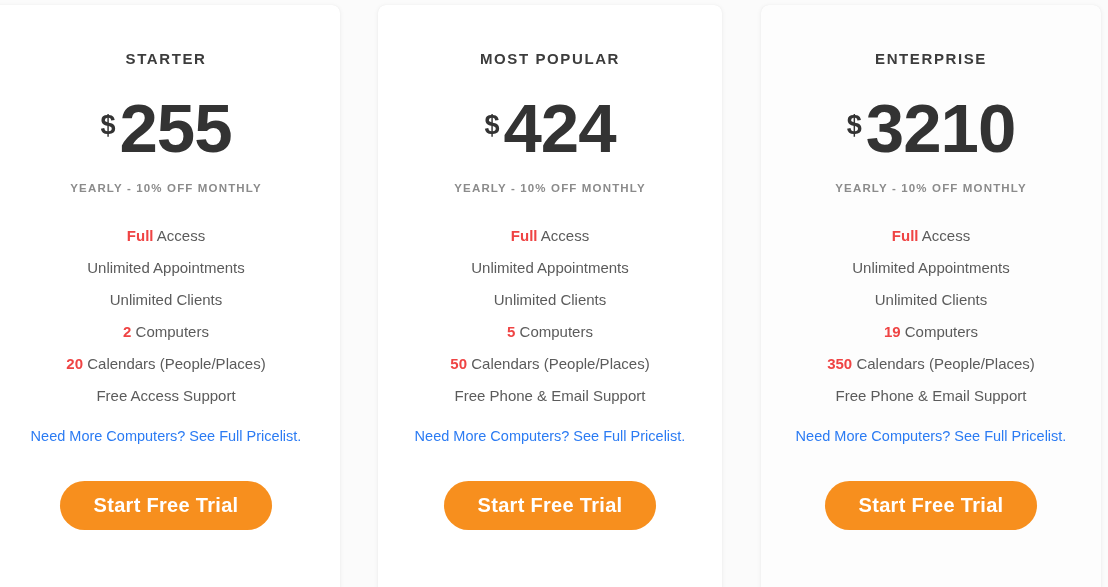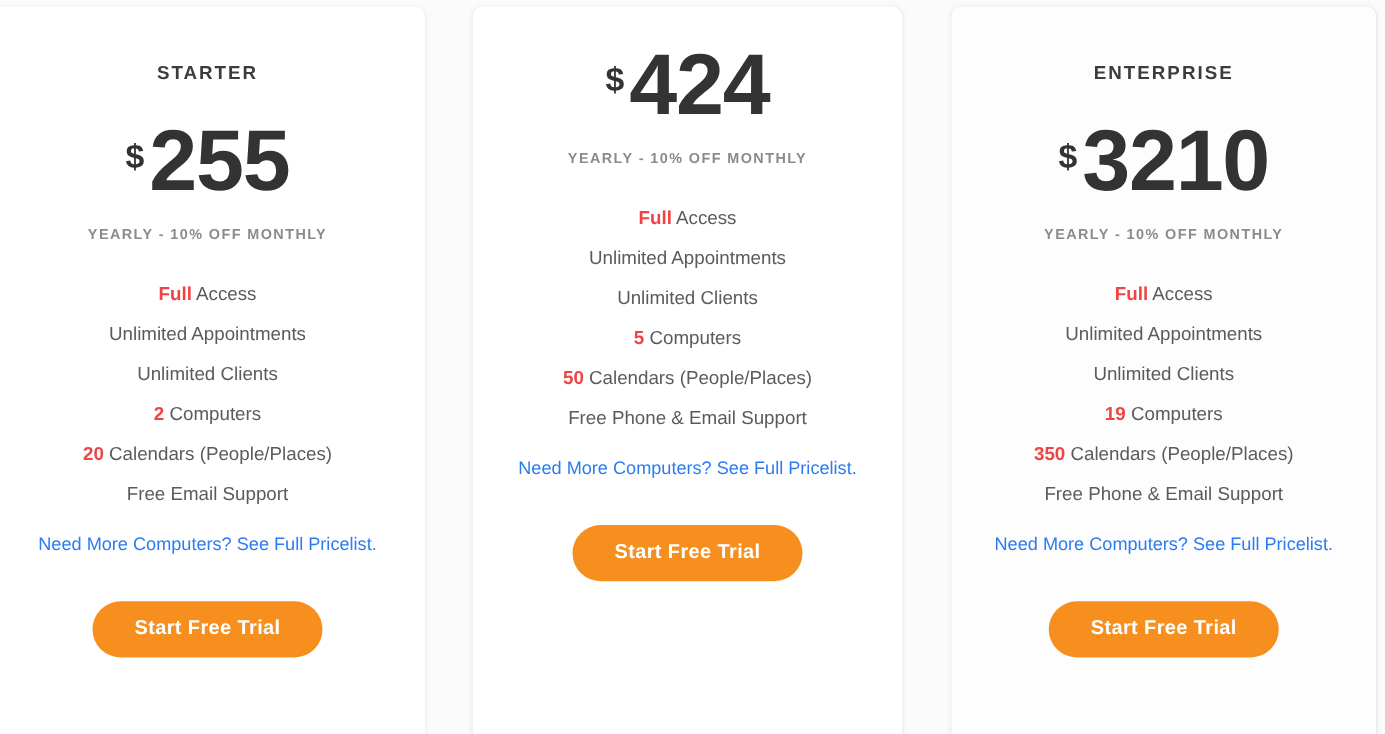--- a/index.html
+++ b/index.html
@@ -120,21 +120,21 @@
   }
 
   .cta-button {
     display: inline-block;
     border: none;
     outline: none;
     cursor: pointer;
     background: #f78f1e;
     color: #ffffff;
     font-family: "Liberation Sans", sans-serif;
-    font-size: 16px;
+    font-size: 20px;
     font-weight: bold;
     letter-spacing: 0.3px;
     padding: 14px 34px 15px 34px;
     border-radius: 40px;
     line-height: 1;
   }
 </style>
 </head>
 <body>
 
@@ -147,31 +147,32 @@
         <span class="currency">$</span>
         <span class="price-amount">255</span>
       </div>
       <div class="price-note">YEARLY - 10% OFF MONTHLY</div>
       <ul class="features">
         <li class="feature-item"><span class="feature-strong">Full</span><span> Access</span></li>
         <li class="feature-item"><span class="feature-strong"></span><span>Unlimited Appointments</span></li>
         <li class="feature-item"><span class="feature-strong"></span><span>Unlimited Clients</span></li>
         <li class="feature-item"><span class="feature-strong">2</span><span> Computers</span></li>
         <li class="feature-item"><span class="feature-strong">20</span><span> Calendars (People/Places)</span></li>
-        <li class="feature-item"><span class="feature-strong"></span><span>Free Email Support</span></li>
+        <li class="feature-item"><span class="feature-strong"></span><span>Free Access Support</span></li>
       </ul>
       <a class="pricelist-link" href="#">Need More Computers? See Full Pricelist.</a>
       <div class="cta-wrap">
         <button class="cta-button">Start Free Trial</button>
       </div>
     </div>
   </div>
 
   <div class="plan-card card-2">
     <div class="card-inner">
+      <h3 class="plan-title">MOST POPULAR</h3>
       <div class="price-row">
         <span class="currency">$</span>
         <span class="price-amount">424</span>
       </div>
       <div class="price-note">YEARLY - 10% OFF MONTHLY</div>
       <ul class="features">
         <li class="feature-item"><span class="feature-strong">Full</span><span> Access</span></li>
         <li class="feature-item"><span class="feature-strong"></span><span>Unlimited Appointments</span></li>
         <li class="feature-item"><span class="feature-strong"></span><span>Unlimited Clients</span></li>
         <li class="feature-item"><span class="feature-strong">5</span><span> Computers</span></li>

